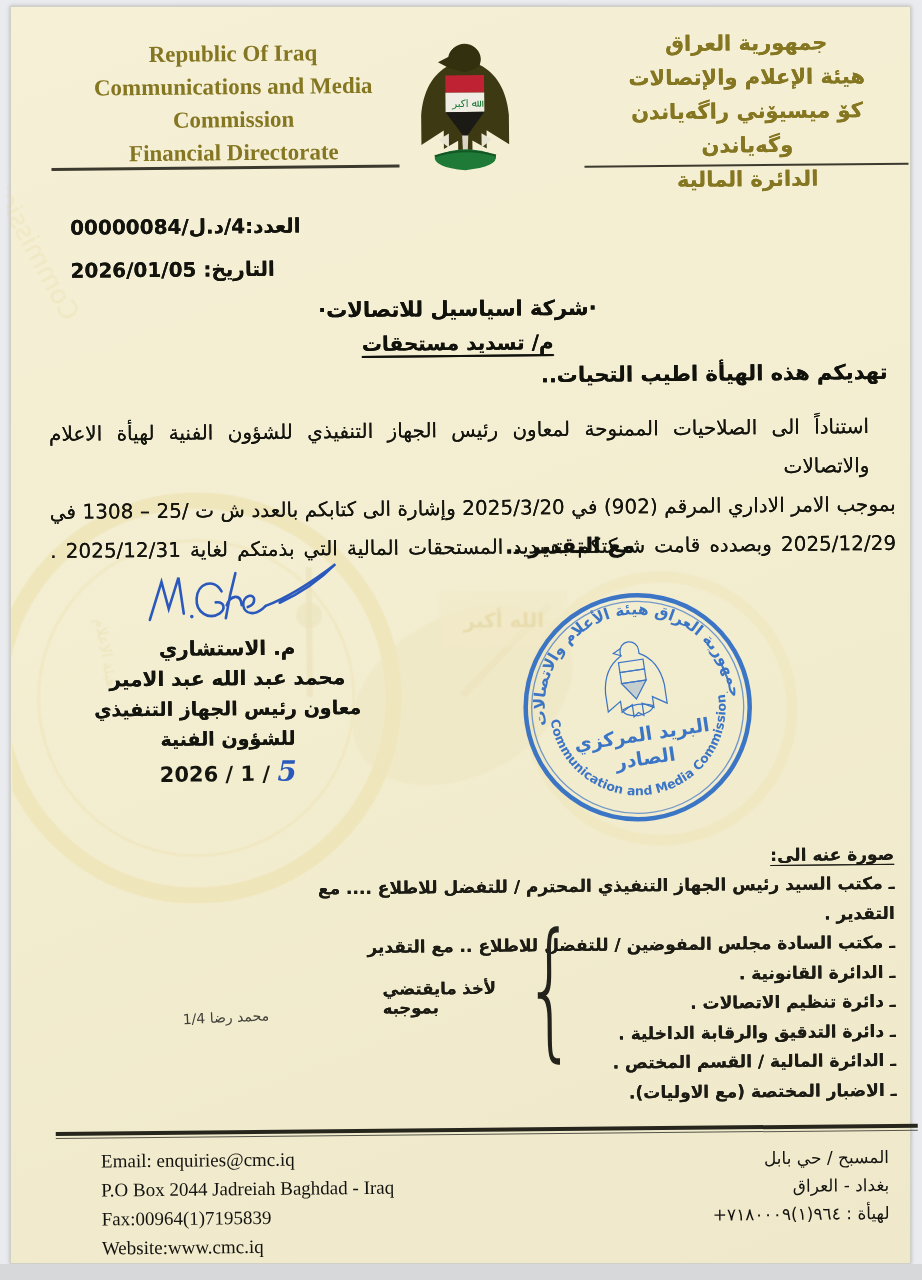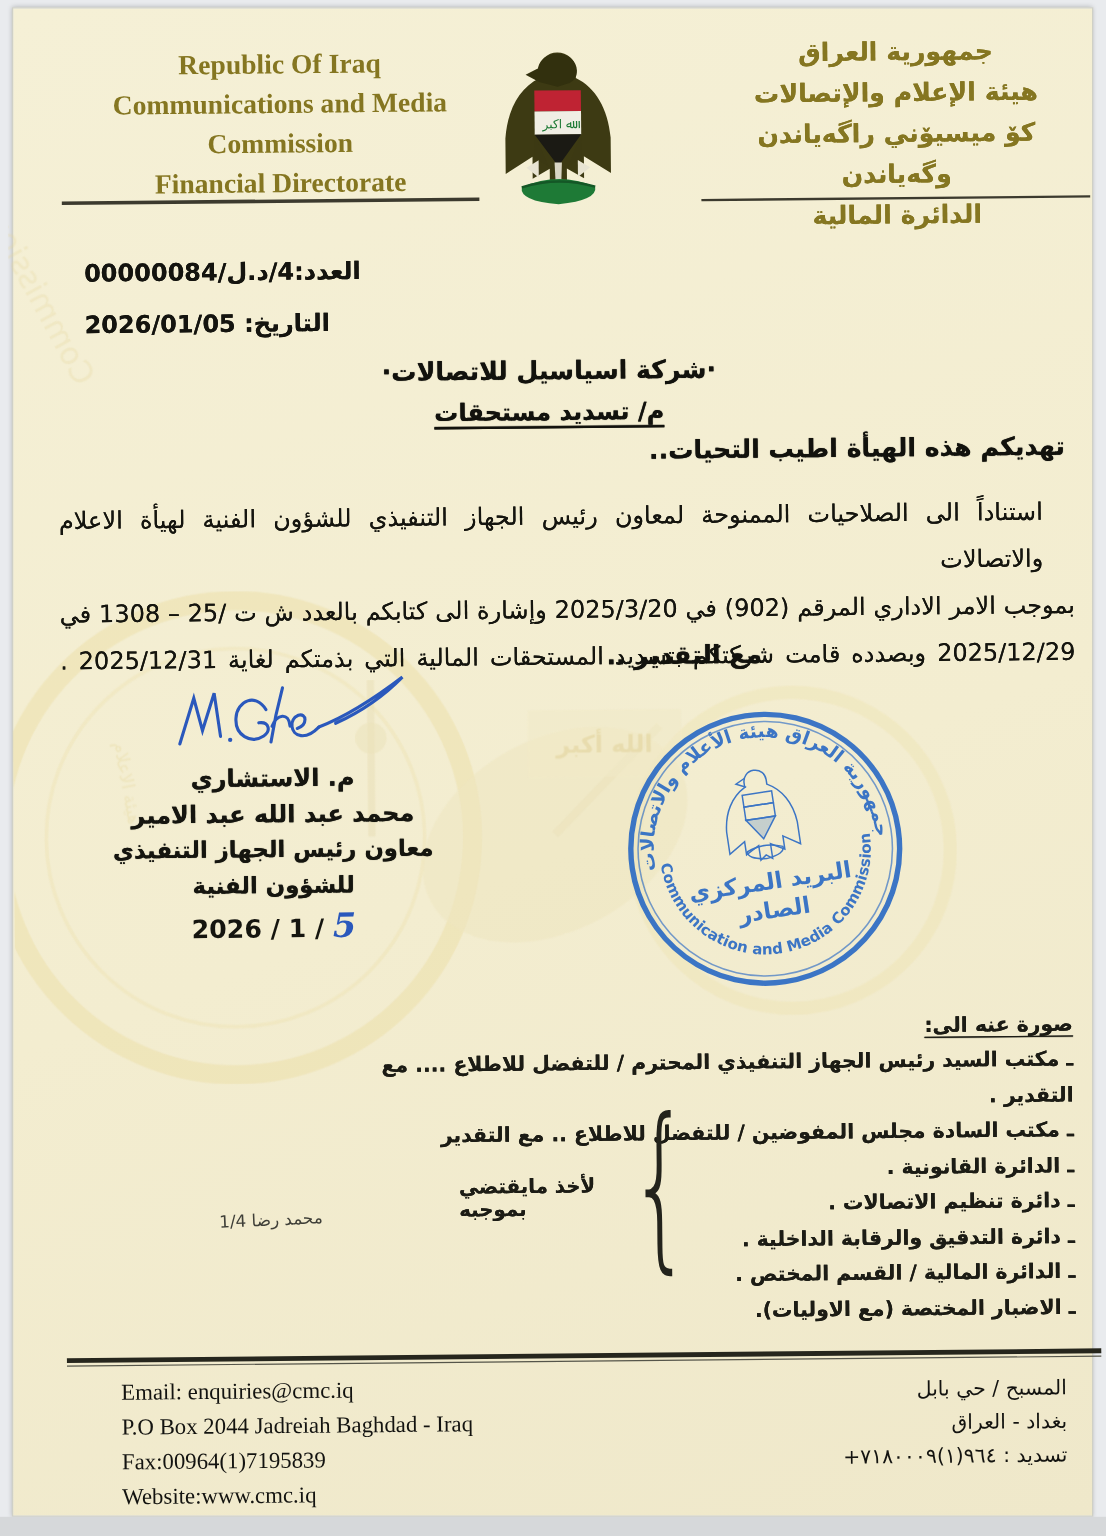--- a/index.html
+++ b/index.html
@@ -224,20 +224,20 @@
       <div class="foot-en">
         <div>Email: enquiries@cmc.iq</div>
         <div>P.O Box 2044 Jadreiah Baghdad - Iraq</div>
         <div>Fax:00964(1)7195839</div>
         <div>Website:www.cmc.iq</div>
       </div>
 
       <div class="foot-ar">
         <div>المسبح / حي بابل</div>
         <div>بغداد - العراق</div>
-        <div><span>تسديد :</span> <span dir="ltr">+٩٦٤(١)٧١٨٠٠٠٩</span></div>
+        <div><span>لهيأة :</span> <span dir="ltr">+٩٦٤(١)٧١٨٠٠٠٩</span></div>
       </div>
     </div>
 
   </div>
 </div>
 
 <div class="scan-strip-bottom"></div>
 
 </body></html>

